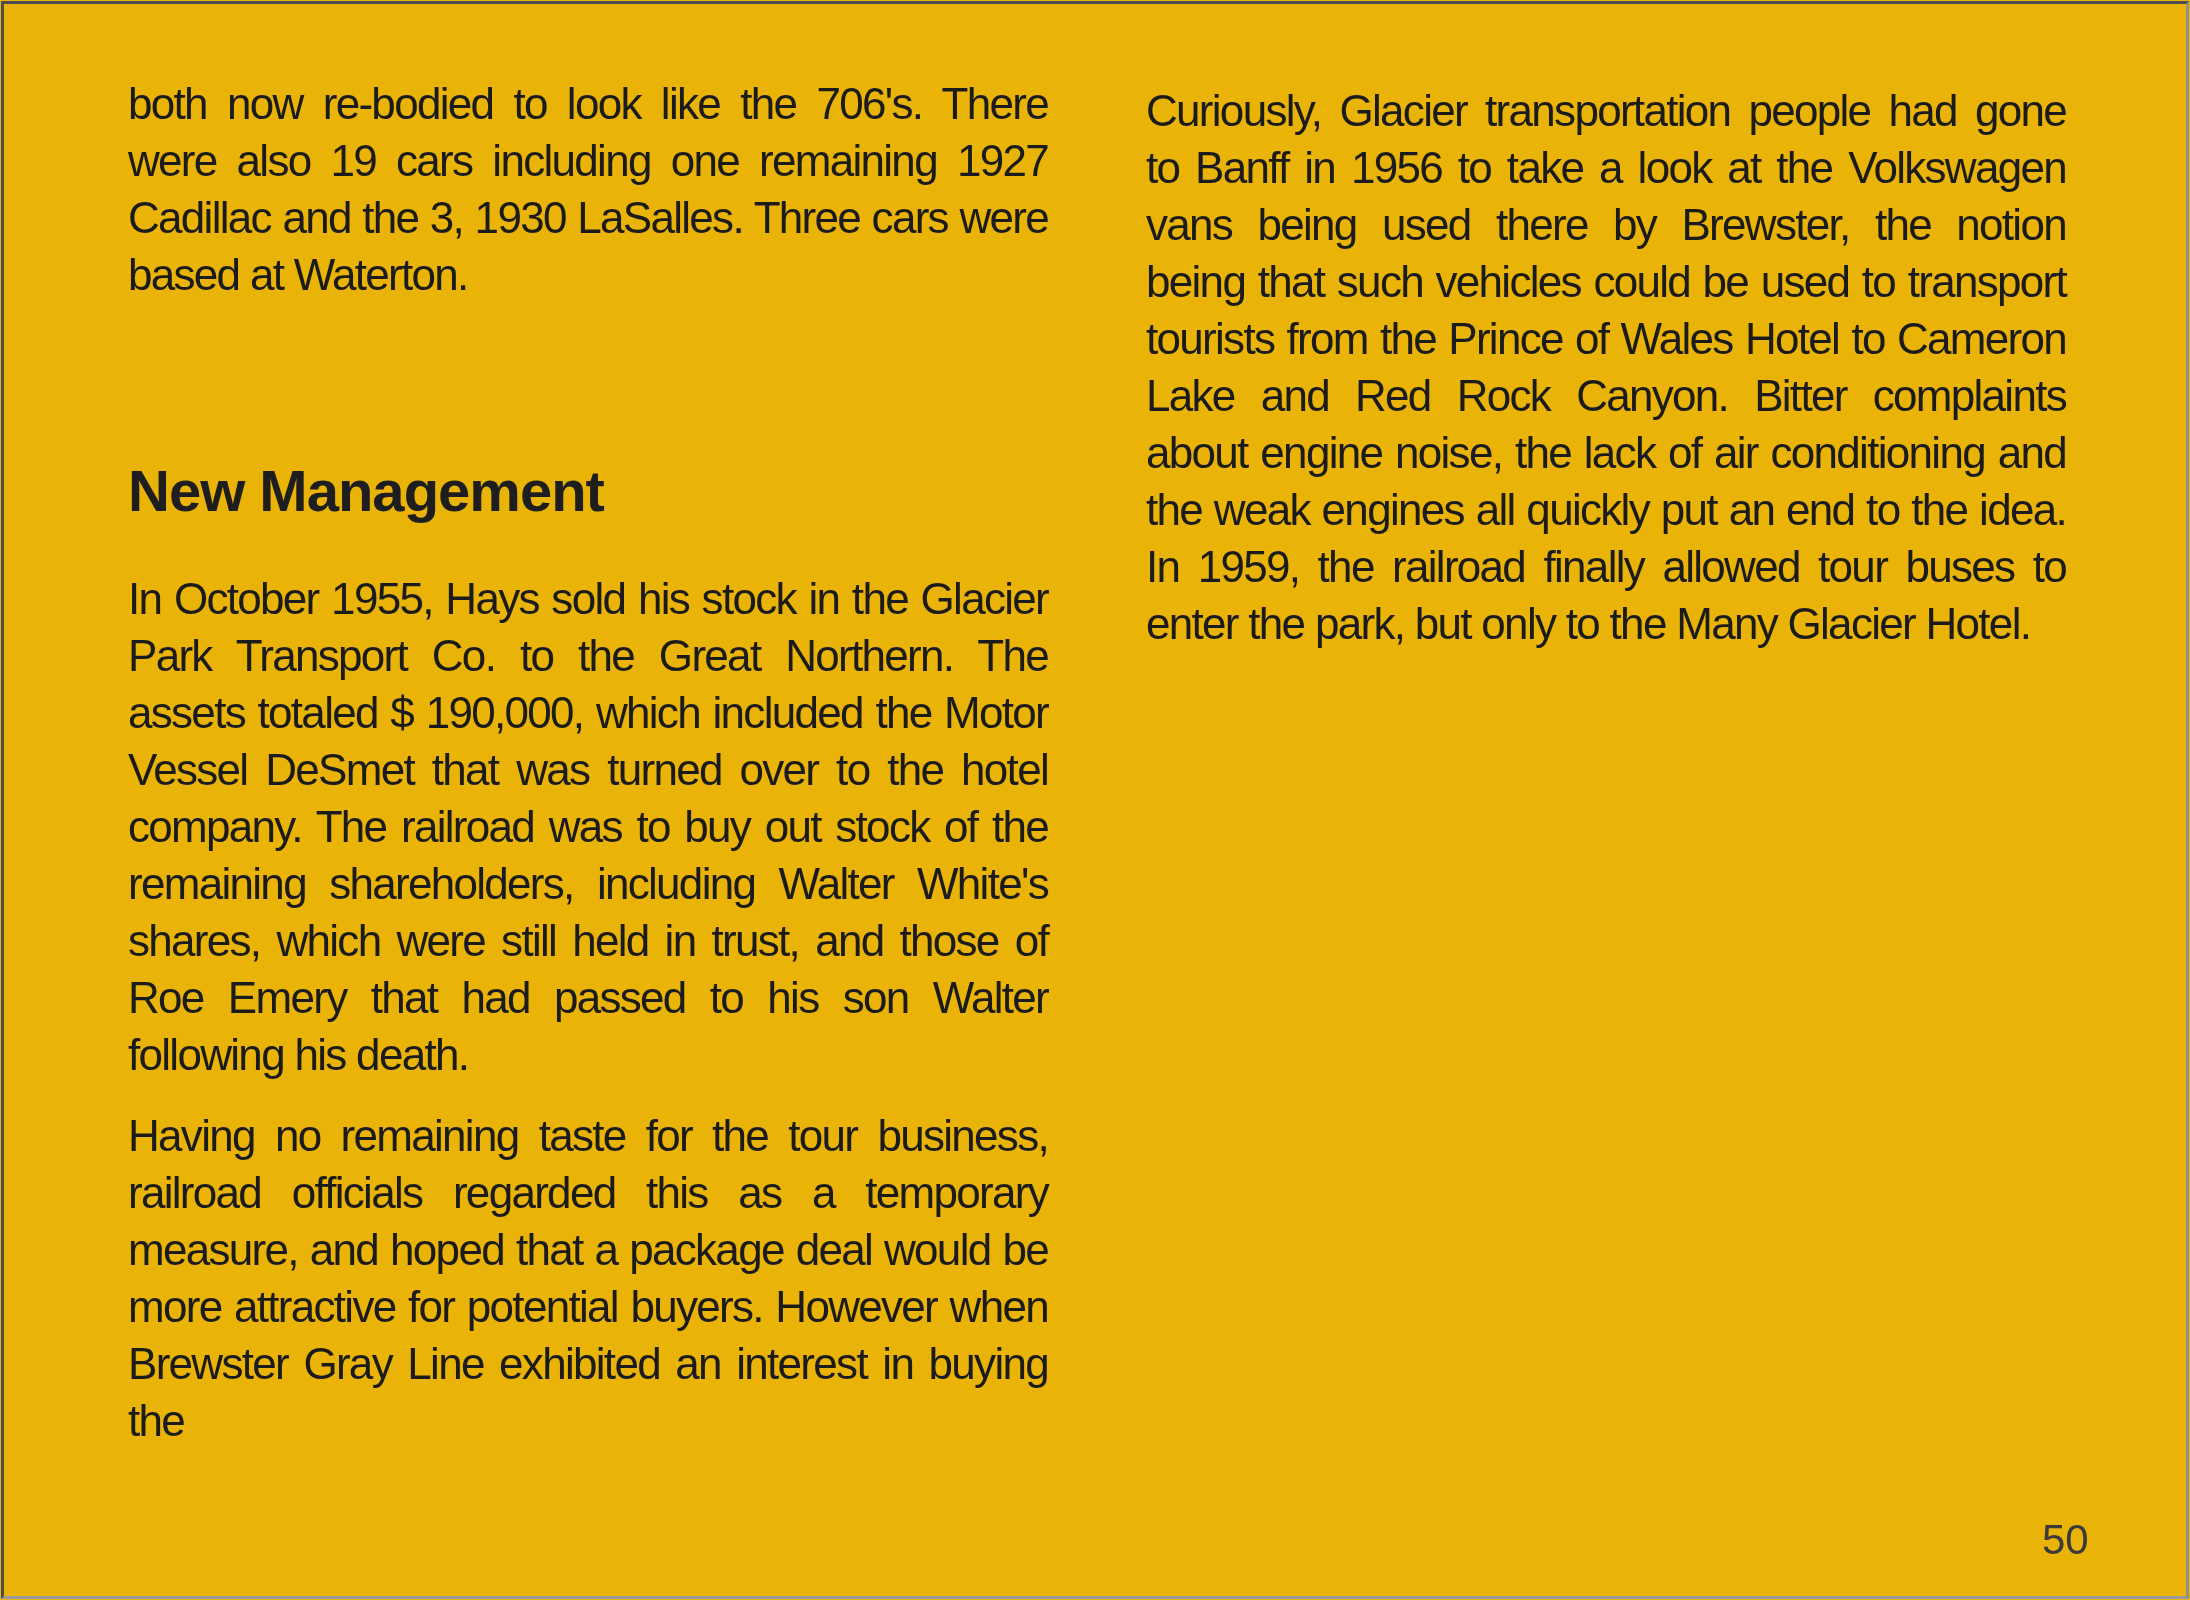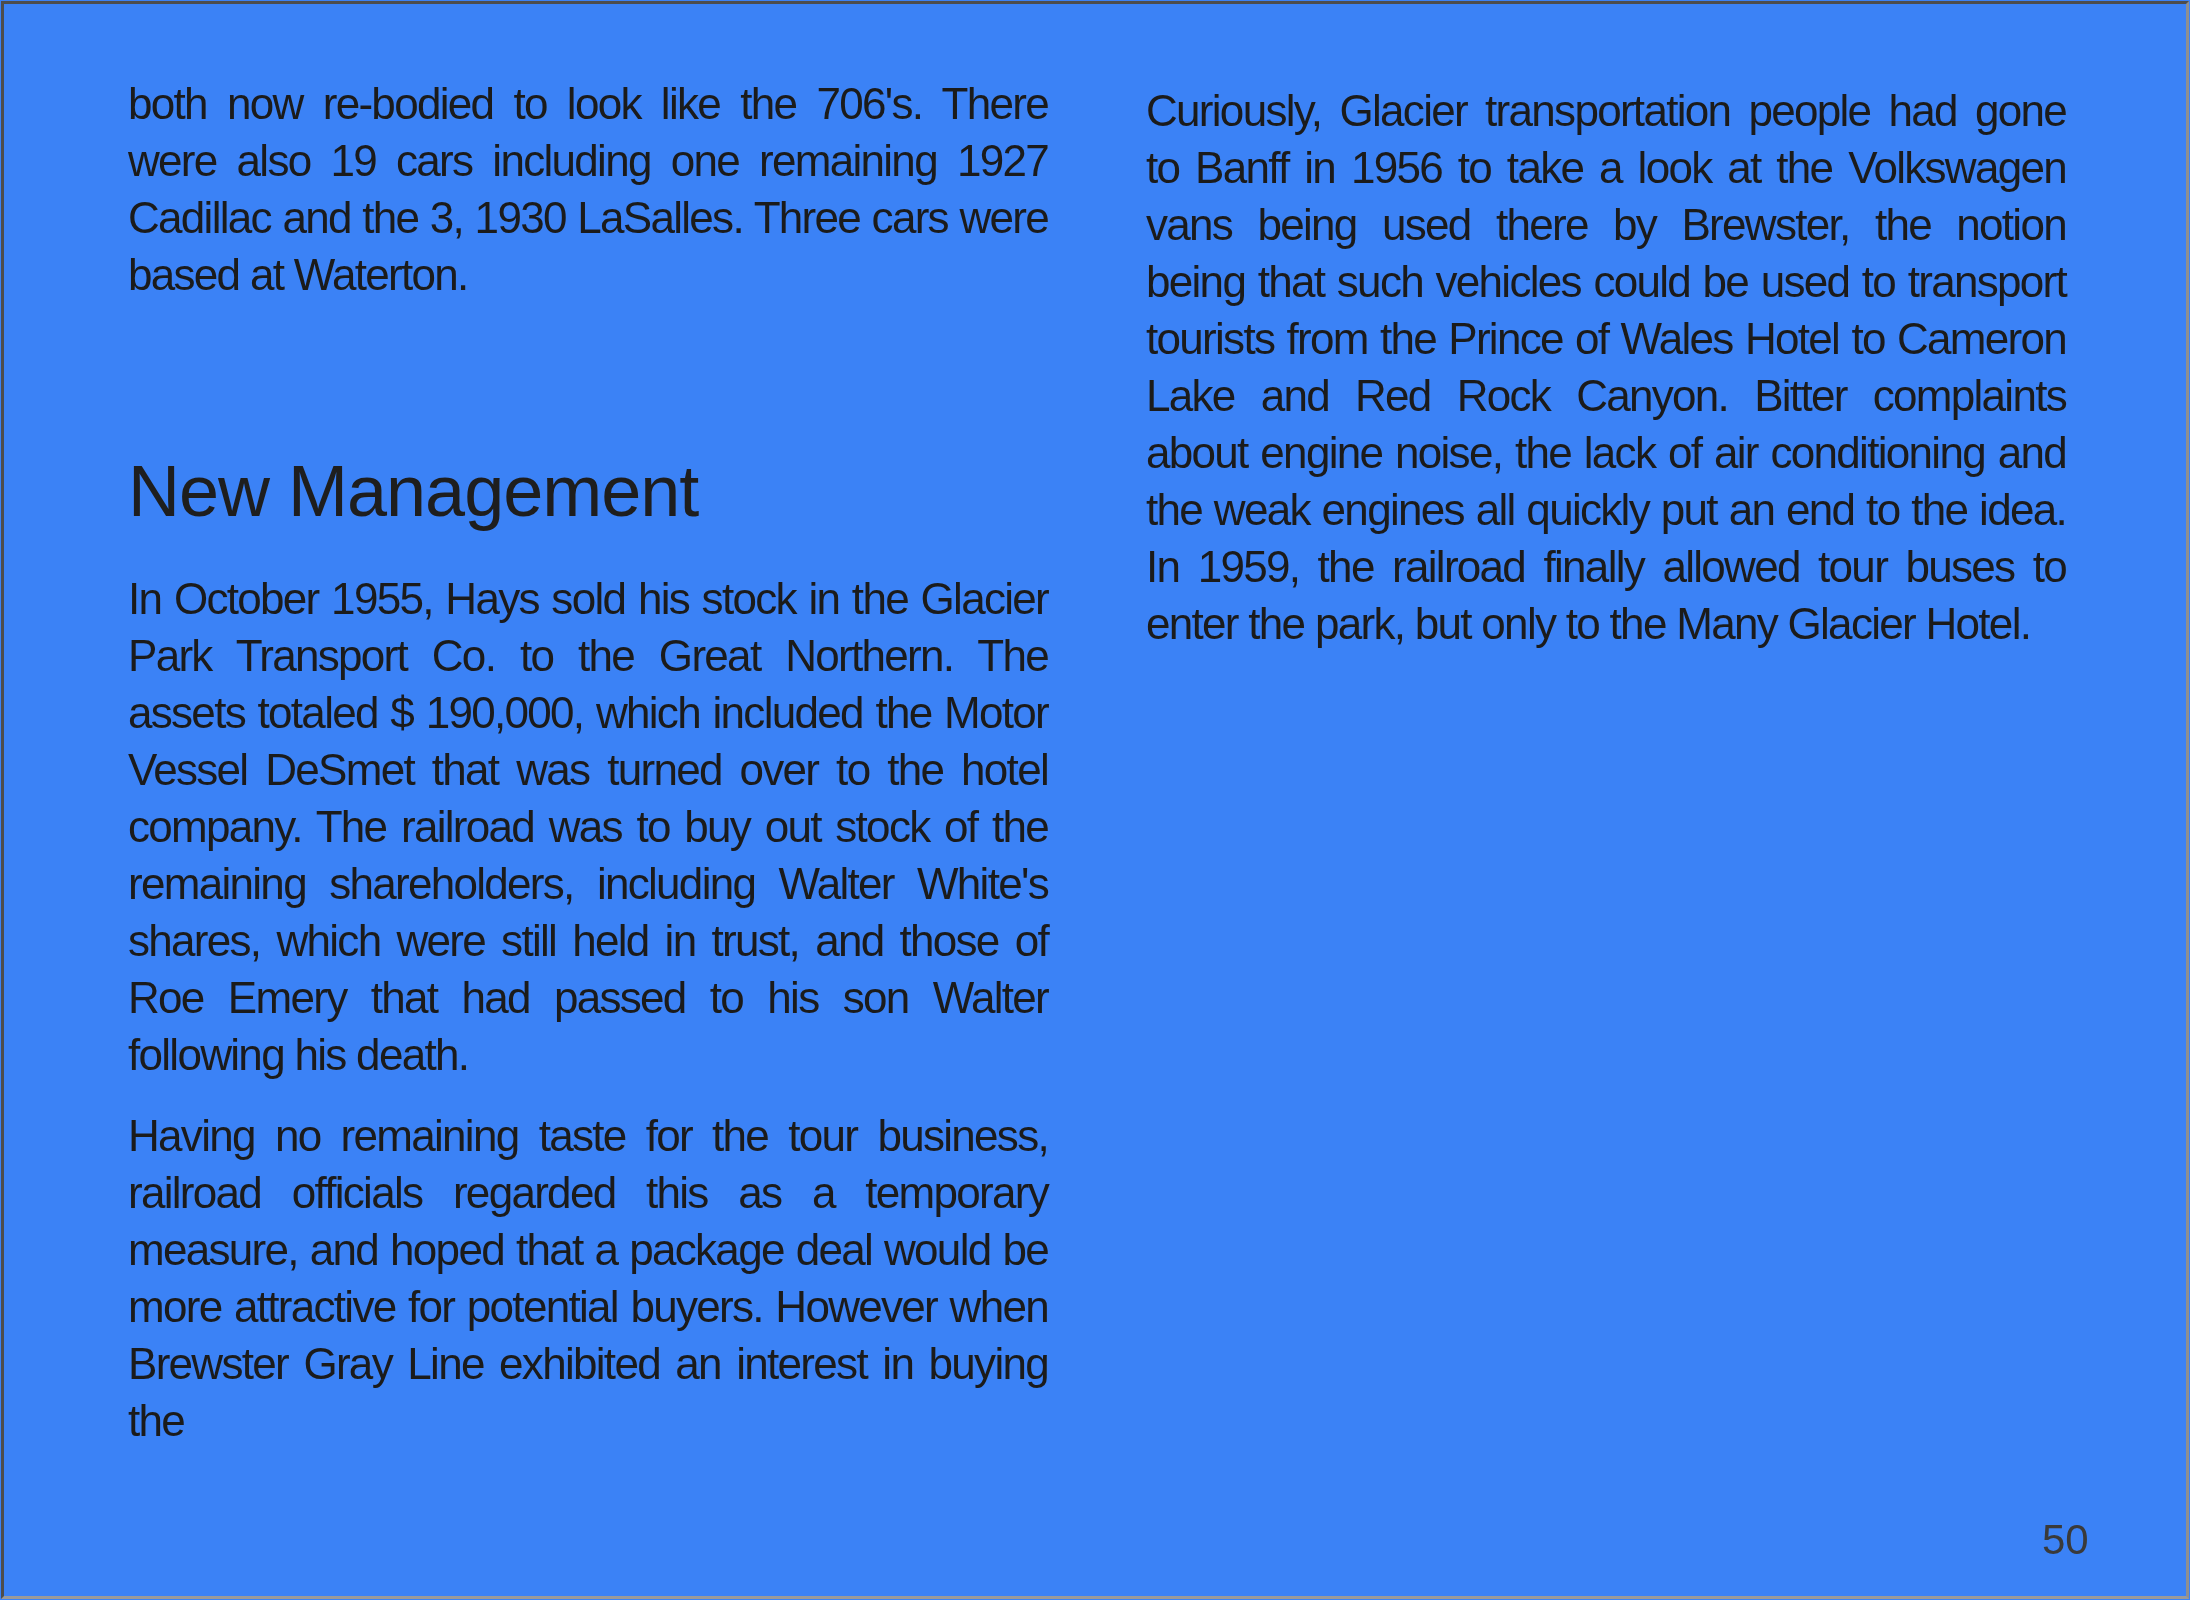--- a/index.html
+++ b/index.html
@@ -4,21 +4,21 @@
 <style>
   html, body {
     margin: 0;
     padding: 0;
     background: #ffffff;
   }
   .page {
     position: relative;
     width: 2190px;
     height: 1600px;
-    background: #3b82f6;
+    background: #eab308;
     overflow: hidden;
     font-family: "Liberation Sans", sans-serif;
     color: #1b1b1b;
   }
   .page-frame {
     position: absolute;
     inset: 1px;
     border-style: solid;
     border-width: 3px;
     border-color: #4d4d4d #8f8f8f #9a9a9a #4d4d4d;
@@ -31,23 +31,23 @@
     line-height: 57px;
     letter-spacing: -1.7px;
     text-align: justify;
   }
   .col-left  { left: 128px;  top: 75px; }
   .col-right { left: 1146px; top: 82px; }
   .col p {
     margin: 0 0 24px 0;
   }
   .section-heading {
-    font-size: 72px;
+    font-size: 58px;
     line-height: 70px;
-    font-weight: normal;
+    font-weight: bold;
     letter-spacing: -1px;
     text-align: left;
     margin: 153px 0 44px 0;
     color: #1e1e1e;
   }
   
   .stretch-last {
     text-align-last: justify;
   }
   .page-number {

